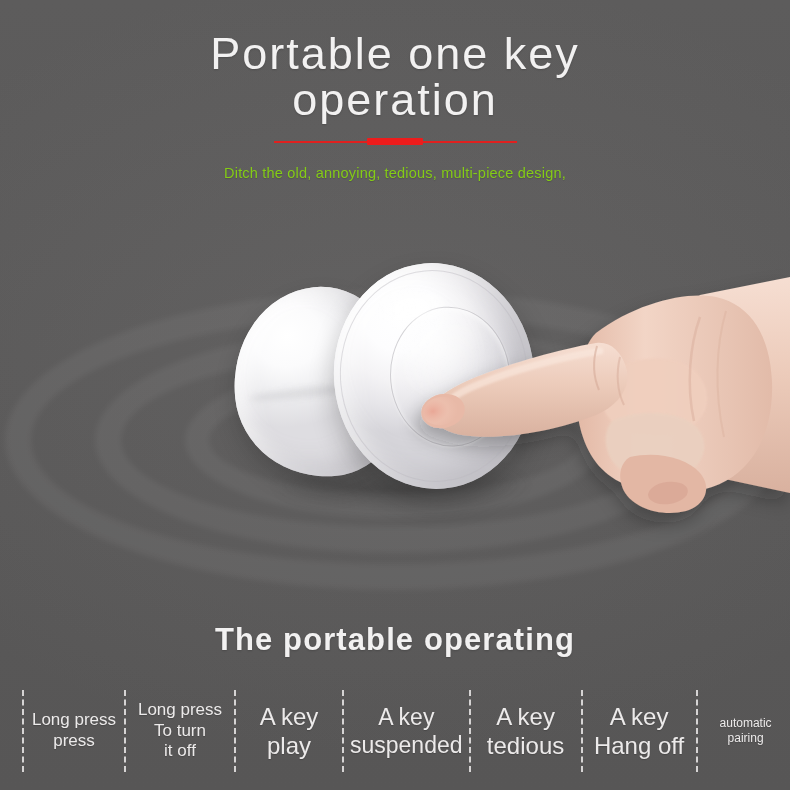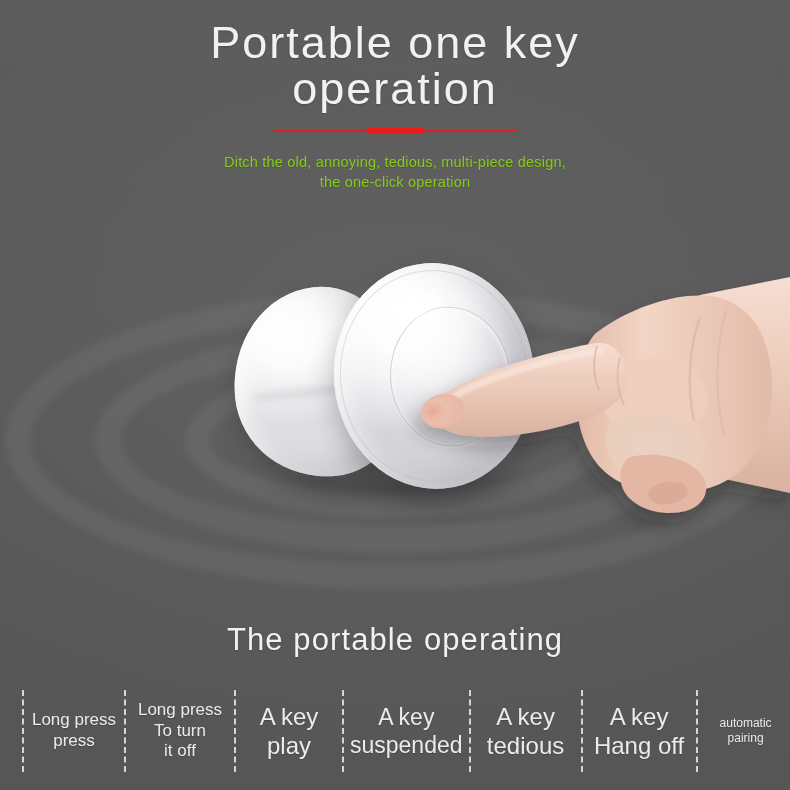--- a/index.html
+++ b/index.html
@@ -24,21 +24,21 @@
     background:
       radial-gradient(120% 80% at 50% 46%, rgba(120,118,118,0.28) 0%, rgba(90,89,89,0) 62%),
       linear-gradient(180deg, #5d5c5c 0%, #5a5959 45%, #575656 100%);
     pointer-events:none;
   }
 
   
   .header {
     position:absolute; top:0; left:0; right:0;
     text-align:center;
-    padding-top:20px;
+    padding-top:31px;
   }
   .title {
     color:#f2f1f1;
     font-size:45px;
     font-weight:300;
     line-height:1.02;
     letter-spacing:2.0px;
     text-shadow:0 1px 2px rgba(0,0,0,0.18);
   }
   .title .line2 { display:block; }
@@ -172,21 +172,21 @@
   
   .hand { position:absolute; left:0; top:0; width:790px; height:380px; }
 
   
   .section-title {
     position:absolute;
     left:0; right:0; top:622px;
     text-align:center;
     color:#f2f1f1;
     font-size:31px;
-    font-weight:400;
+    font-weight:700;
     letter-spacing:1.1px;
     text-shadow:0 1px 2px rgba(0,0,0,0.18);
   }
 
   .features {
     position:absolute;
     left:22px; top:690px;
     width:754px; height:82px;
     display:flex;
     align-items:flex-end;
@@ -224,21 +224,20 @@
       <span class="line2">operation</span>
     </div>
 
     <div class="divider">
       <div class="thin"></div>
       <div class="thick"></div>
     </div>
 
     <div class="subtitle">
       <span>Ditch the old, annoying, tedious, multi-piece design,</span>
-      <span>the one-click operation</span>
     </div>
   </div>
 
   <div class="stage">
 
     <div class="ripple-wrap">
       <div class="ripple r1"></div>
       <div class="ripple r2"></div>
       <div class="ripple r3"></div>
       <div class="ripple r4"></div>

